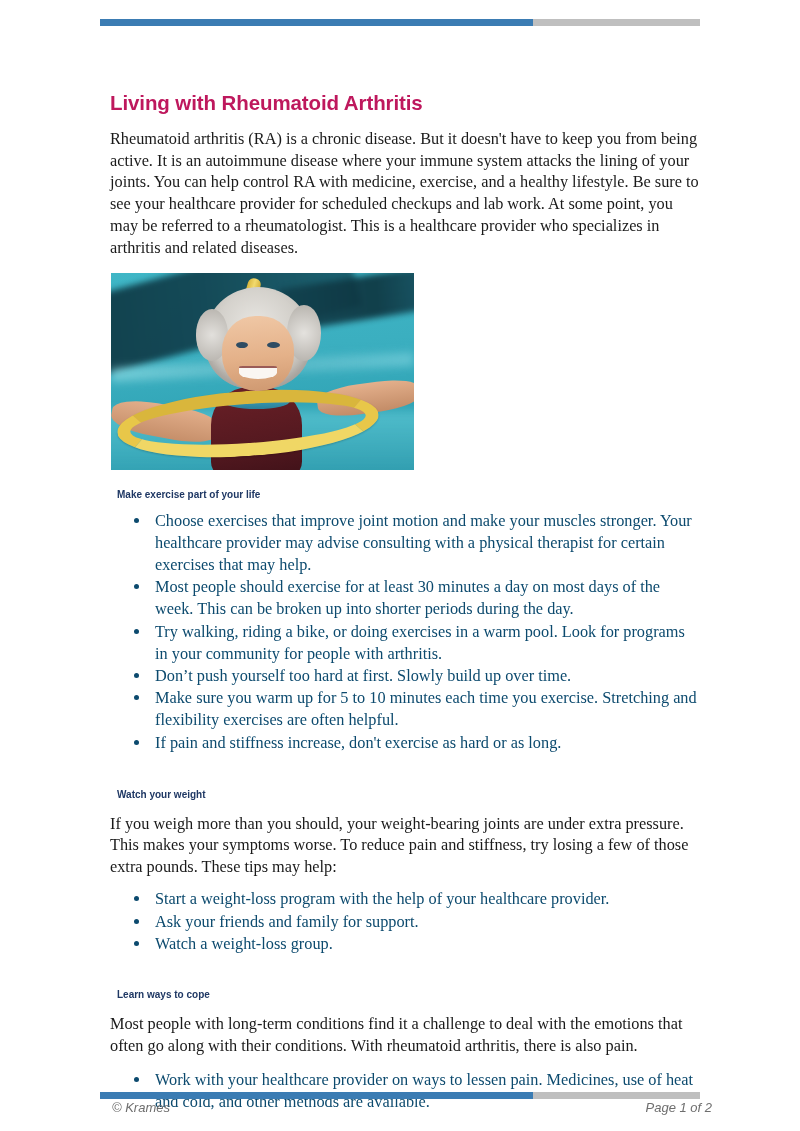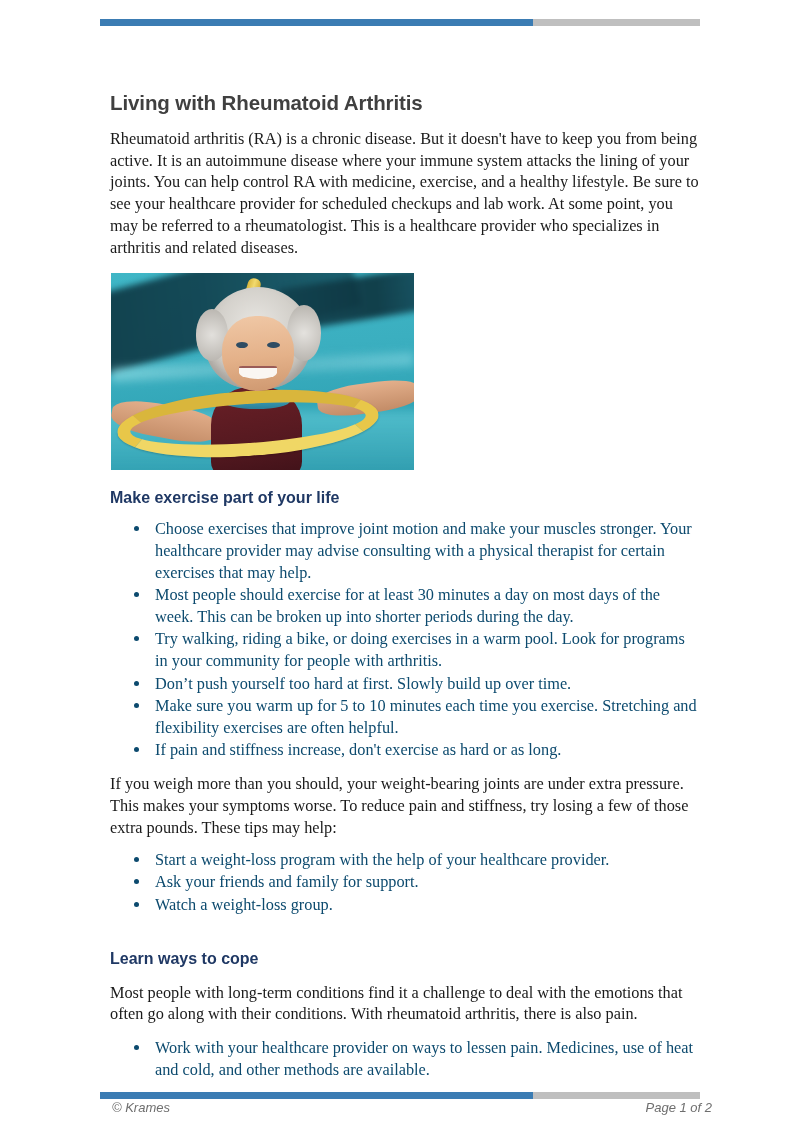--- a/index.html
+++ b/index.html
@@ -47,32 +47,32 @@
     position: absolute;
     left: 110px;
     top: 90px;
     width: 590px;
   }
 
   h1.doc-title {
     font-family: "Liberation Sans", sans-serif;
     font-size: 20.5px;
     font-weight: bold;
-    color: #404040;
+    color: #be185d;
     margin: 0 0 12px 0;
     letter-spacing: -0.1px;
     line-height: 1.25;
   }
 
   h2.section-title {
     font-family: "Liberation Sans", sans-serif;
-    font-size: 16px;
+    font-size: 10px;
     font-weight: bold;
     color: #1F3864;
-    margin: 0 0 9px 0;
+    margin: 0 0 9px 7px;
     line-height: 1.3;
   }
 
   p.body-text {
     font-family: "Liberation Serif", serif;
     font-size: 16.3px;
     color: #1a1a1a;
     line-height: 1.345;
     margin: 0 0 10px 0;
     text-align: left;
@@ -320,20 +320,21 @@
     <h2 class="section-title">Make exercise part of your life</h2>
     <ul class="bullets">
       <li>Choose exercises that improve joint motion and make your muscles stronger. Your healthcare provider may advise consulting with a physical therapist for certain exercises that may help.</li>
       <li>Most people should exercise for at least 30 minutes a day on most days of the week. This can be broken up into shorter periods during the day.</li>
       <li>Try walking, riding a bike, or doing exercises in a warm pool. Look for programs in your community for people with arthritis.</li>
       <li>Don’t push yourself too hard at first. Slowly build up over time.</li>
       <li>Make sure you warm up for 5 to 10 minutes each time you exercise. Stretching and flexibility exercises are often helpful.</li>
       <li>If pain and stiffness increase, don't exercise as hard or as long.</li>
     </ul>
 
+    <h2 class="section-title" style="margin-top:34px;">Watch your weight</h2>
     <p class="body-text" style="margin-top:12px;">If you weigh more than you should, your weight-bearing joints are under extra pressure. This makes your symptoms worse. To reduce pain and stiffness, try losing a few of those extra pounds. These tips may help:</p>
     <ul class="bullets" style="margin-top:4px;">
       <li>Start a weight-loss program with the help of your healthcare provider.</li>
       <li>Ask your friends and family for support.</li>
       <li>Watch a weight-loss group.</li>
     </ul>
 
     <h2 class="section-title" style="margin-top:33px;">Learn ways to cope</h2>
     <p class="body-text" style="margin-top:12px;">Most people with long-term conditions find it a challenge to deal with the emotions that often go along with their conditions. With rheumatoid arthritis, there is also pain.</p>
     <ul class="bullets" style="margin-top:12px;">

